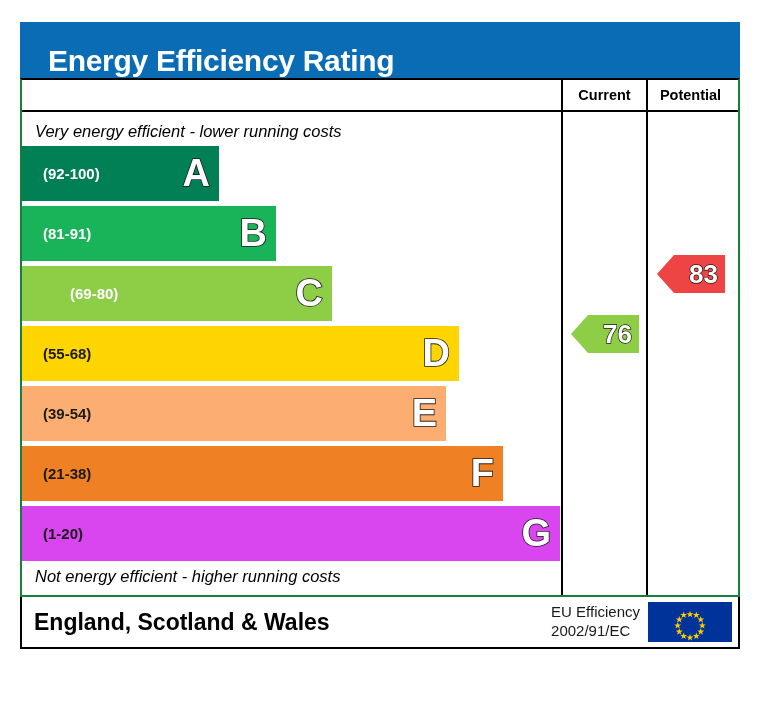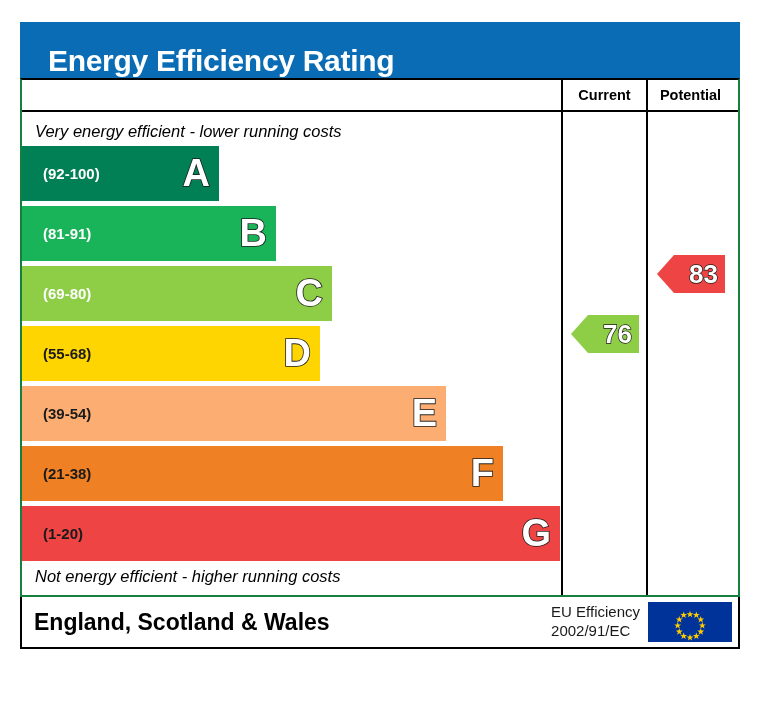--- a/index.html
+++ b/index.html
@@ -127,25 +127,25 @@
     color: #ffffff;
     -webkit-text-stroke: 1.6px #1a1a1a;
     paint-order: stroke fill;
     top: 50%;
     transform: translateY(-52%);
   }
 
   
   .band-a { width: 197px; background: #008054; }
   .band-b { width: 254px; background: #19b459; }
-  .band-c { width: 310px; background: #8dce46; }
-  .band-d { width: 298px; background: #fed500; }
+  .band-c { width: 310px; background: #8dce46; padding-left: 27px; }
+  .band-d { width: 437px; background: #fed500; }
   .band-e { width: 424px; background: #fbad72; }
   .band-f { width: 481px; background: #ef8023; }
-  .band-g { width: 538px; background: #ef4444; }
+  .band-g { width: 538px; background: #d946ef; }
 
   .band-a .range, .band-b .range, .band-c .range { color: #ffffff; }
   .band-d .range, .band-e .range, .band-f .range, .band-g .range { color: #1a1a1a; }
 
   
   .arrow {
     position: absolute;
     height: 38px;
     width: 68px;
     display: flex;

